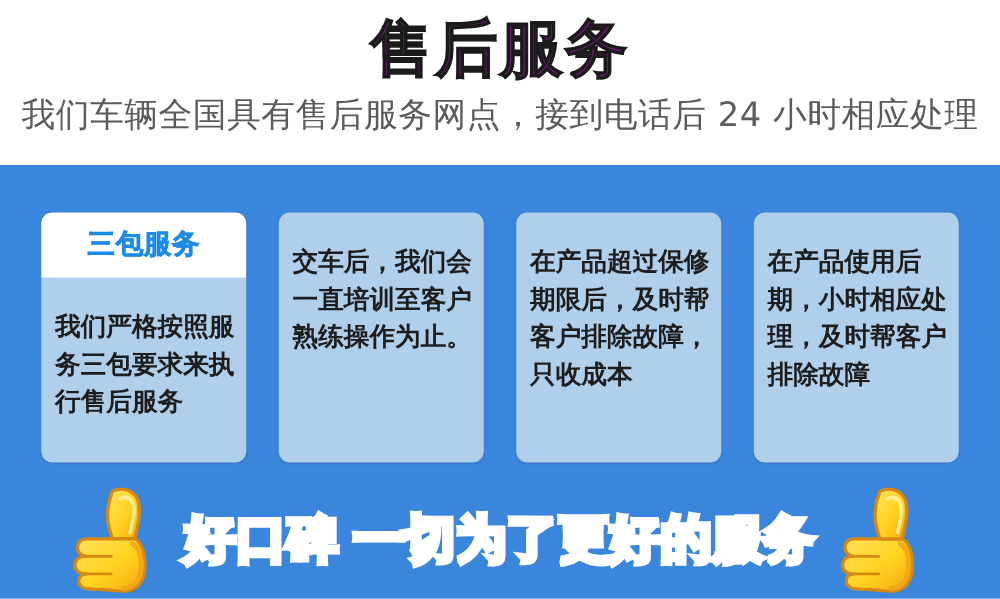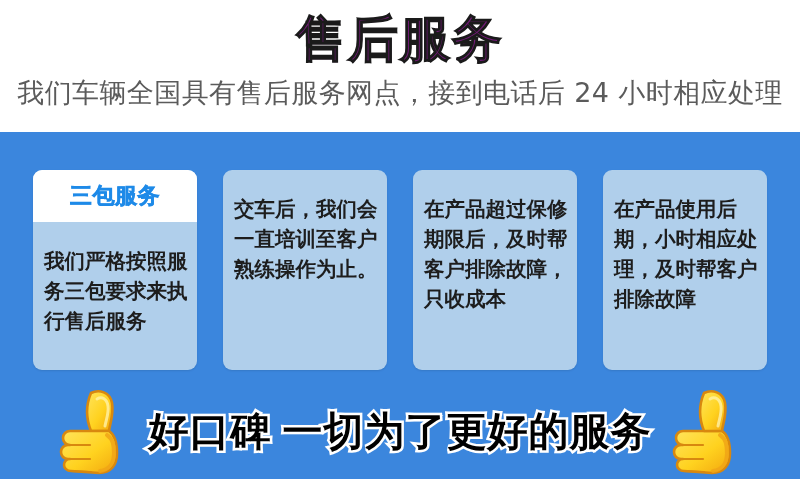--- a/index.html
+++ b/index.html
@@ -127,26 +127,26 @@
   .thumb-icon {
     width: 74px;
     height: 90px;
     flex: none;
     display: block;
   }
   .slogan-text {
     font-size: 40px;
     line-height: 52px;
     font-weight: 900;
-    color: #000000;
+    color: #ffffff;
     letter-spacing: 1px;
     white-space: nowrap;
     -webkit-text-stroke: 5px #ffffff;
     paint-order: stroke fill;
-    font-family: Liberation Serif, serif;
+    font-family: Liberation Sans, sans-serif;
   }
 </style>
 </head>
 <body>
 
 <div id="page">
 
   <div class="header">
     <h1 class="header-title">售后服务</h1>
     <p class="header-subtitle">我们车辆全国具有售后服务网点，接到电话后 24 小时相应处理</p>

